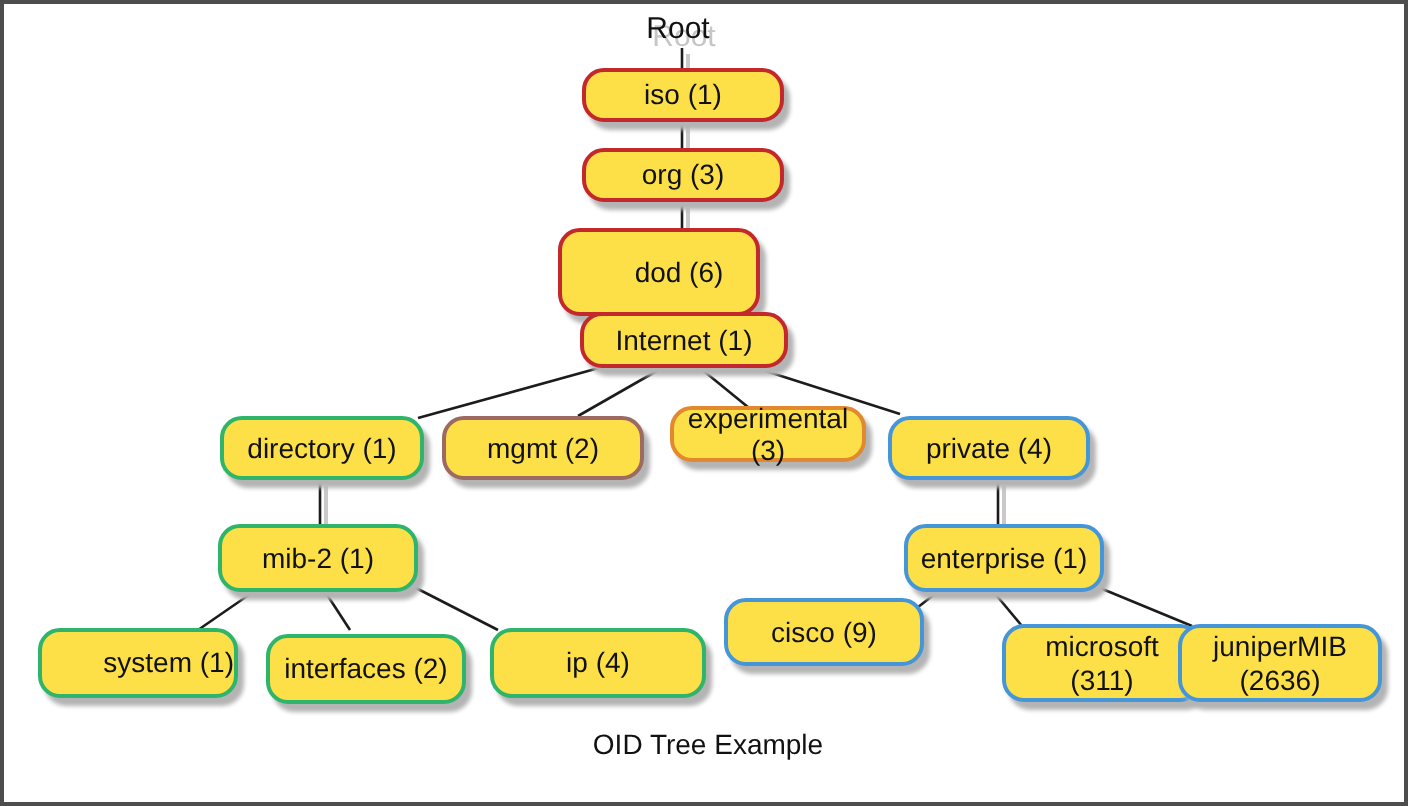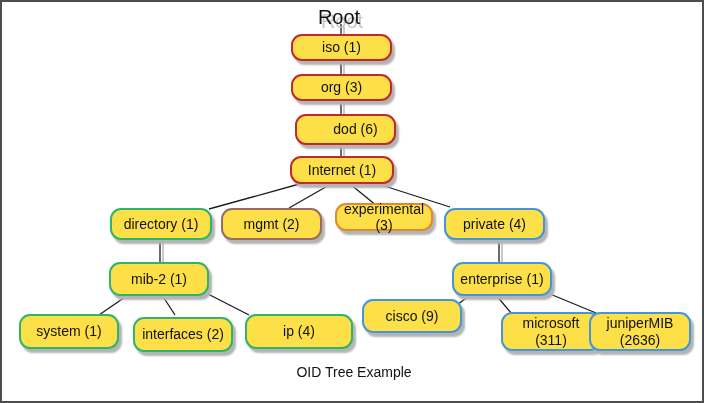--- a/index.html
+++ b/index.html
@@ -38,21 +38,21 @@
     text-align: center;
     box-sizing: border-box;
     white-space: nowrap;
   }
   #root-label {
     position: absolute;
     left: 307px;
     top: 4px;
     width: 60px;
     text-align: center;
-    font-size: 20px;
+    font-size: 15px;
     color: #111111;
     text-shadow: 3px 4px 0 #c6c6c6;
   }
   #caption {
     position: absolute;
     left: 0;
     top: 362px;
     width: 704px;
     text-align: center;
     font-size: 14px;
@@ -88,21 +88,21 @@
       <line x1="548" y1="292" x2="594" y2="311" stroke="#1c1c1c" stroke-width="1.3"></line>
     </svg>
   <div id="root-label">Root</div>
   <div id="nodes">
       <div class="node" style="left: 289px; top: 32px; width: 101px; height: 27px; border-color: rgb(195, 40, 45);">
         <span>iso (1)</span>
       </div>
       <div class="node" style="left: 289px; top: 72px; width: 101px; height: 27px; border-color: rgb(195, 40, 45);">
         <span>org (3)</span>
       </div>
-      <div class="node" style="left: 293px; top: 112px; width: 101px; height: 31px; border-color: rgb(195, 40, 45); padding-left: 20px;">
+      <div class="node" style="left: 277px; top: 112px; width: 101px; height: 44px; border-color: rgb(195, 40, 45); padding-left: 20px;">
         <span>dod (6)</span>
       </div>
       <div class="node" style="left: 288px; top: 154px; width: 104px; height: 28px; border-color: rgb(195, 40, 45);">
         <span>Internet (1)</span>
       </div>
       <div class="node" style="left: 108px; top: 206px; width: 102px; height: 32px; border-color: rgb(46, 180, 107);">
         <span>directory (1)</span>
       </div>
       <div class="node" style="left: 219px; top: 206px; width: 101px; height: 32px; border-color: rgb(157, 106, 97);">
         <span>mgmt (2)</span>
@@ -113,21 +113,21 @@
       </div>
       <div class="node" style="left: 442px; top: 206px; width: 101px; height: 32px; border-color: rgb(69, 150, 217);">
         <span>private (4)</span>
       </div>
       <div class="node" style="left: 107px; top: 260px; width: 100px; height: 34px; border-color: rgb(46, 180, 107);">
         <span>mib-2 (1)</span>
       </div>
       <div class="node" style="left: 450px; top: 260px; width: 100px; height: 34px; border-color: rgb(69, 150, 217);">
         <span>enterprise (1)</span>
       </div>
-      <div class="node" style="left: 17px; top: 312px; width: 100px; height: 35px; border-color: rgb(46, 180, 107);">
+      <div class="node" style="left: 17px; top: 312px; width: 100px; height: 35px; border-color: rgb(46, 180, 107); align-items: flex-end;">
         <span>system (1)</span>
       </div>
       <div class="node" style="left: 131px; top: 315px; width: 100px; height: 35px; border-color: rgb(46, 180, 107);">
         <span>interfaces (2)</span>
       </div>
       <div class="node" style="left: 243px; top: 312px; width: 108px; height: 35px; border-color: rgb(46, 180, 107); align-items: center;">
         <span>ip (4)</span>
       </div>
       <div class="node" style="left: 360px; top: 297px; width: 100px; height: 34px; border-color: rgb(69, 150, 217);">
         <span>cisco (9)</span>

